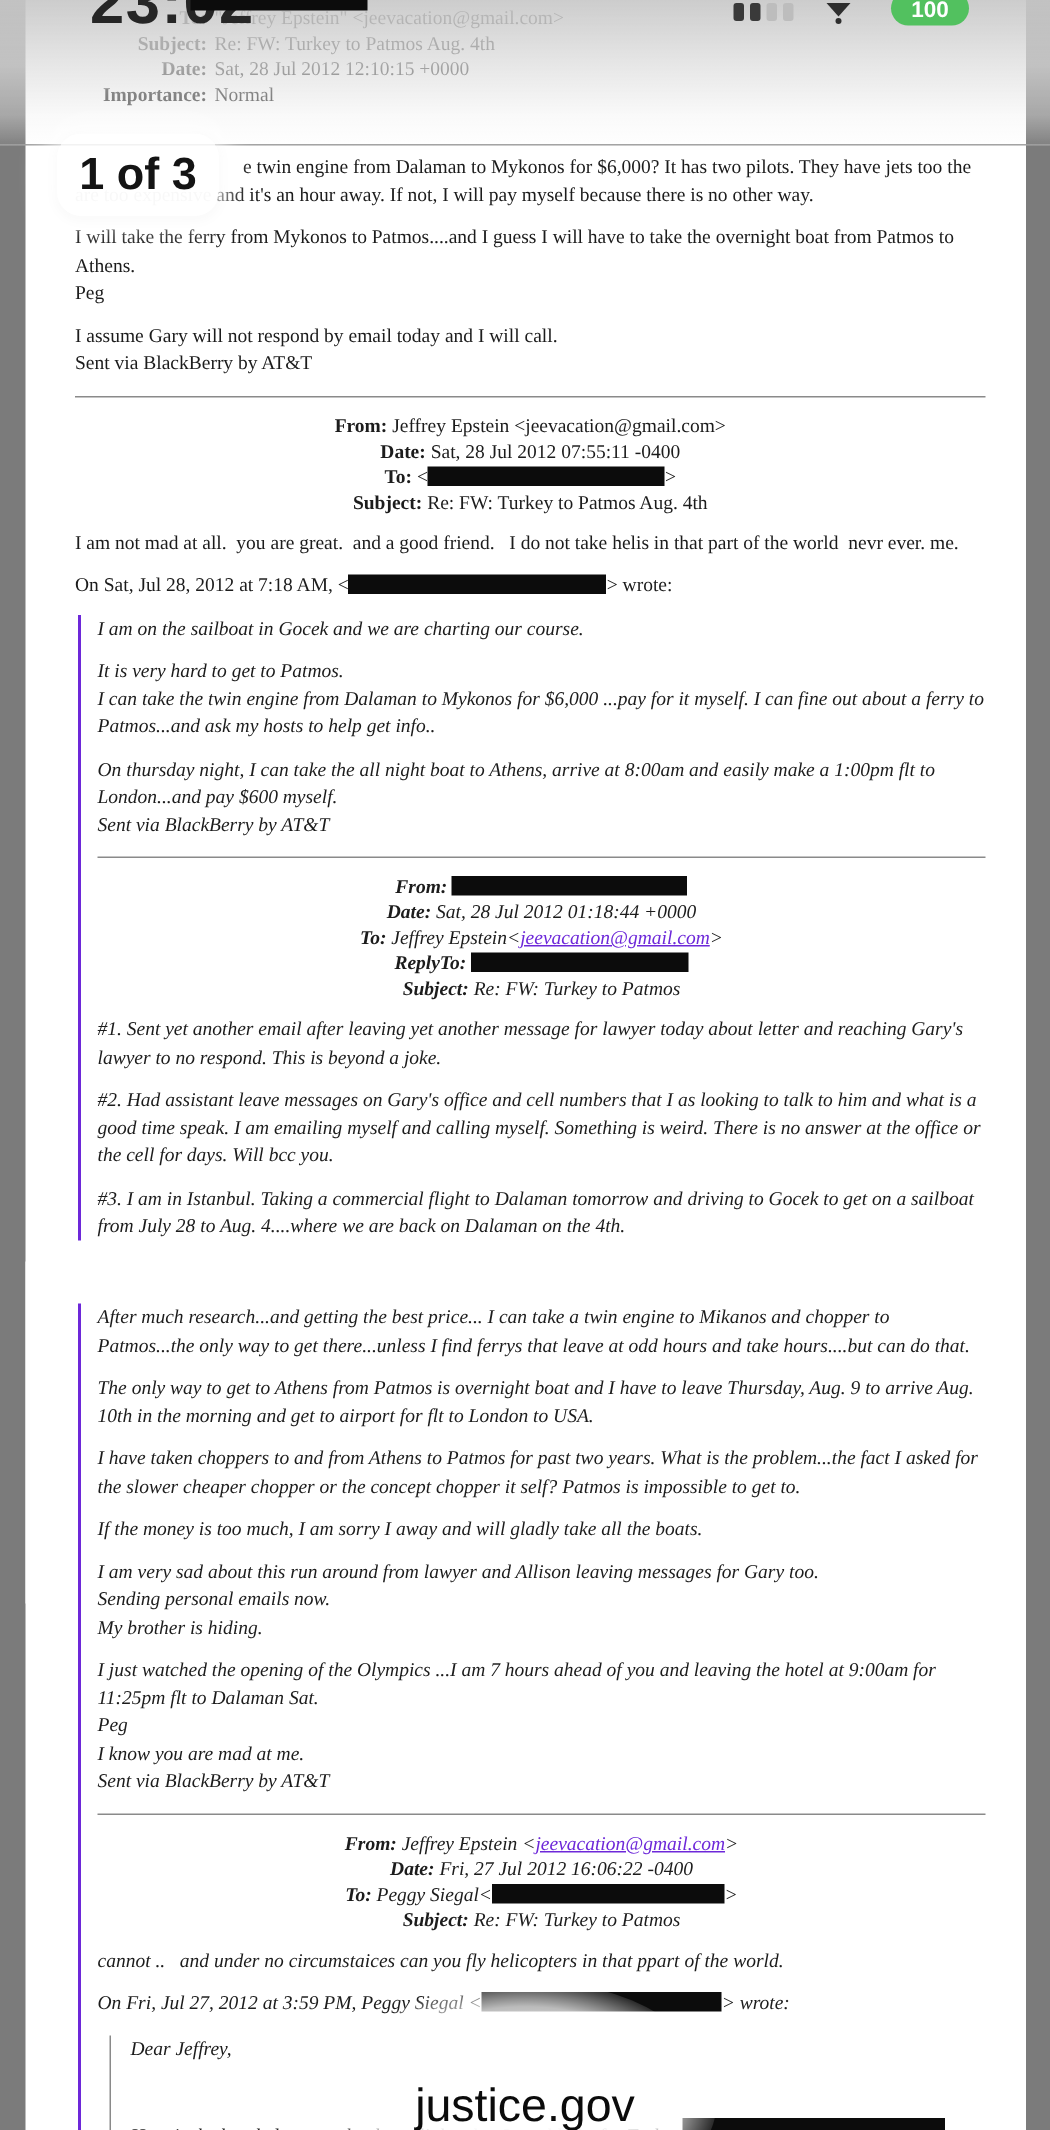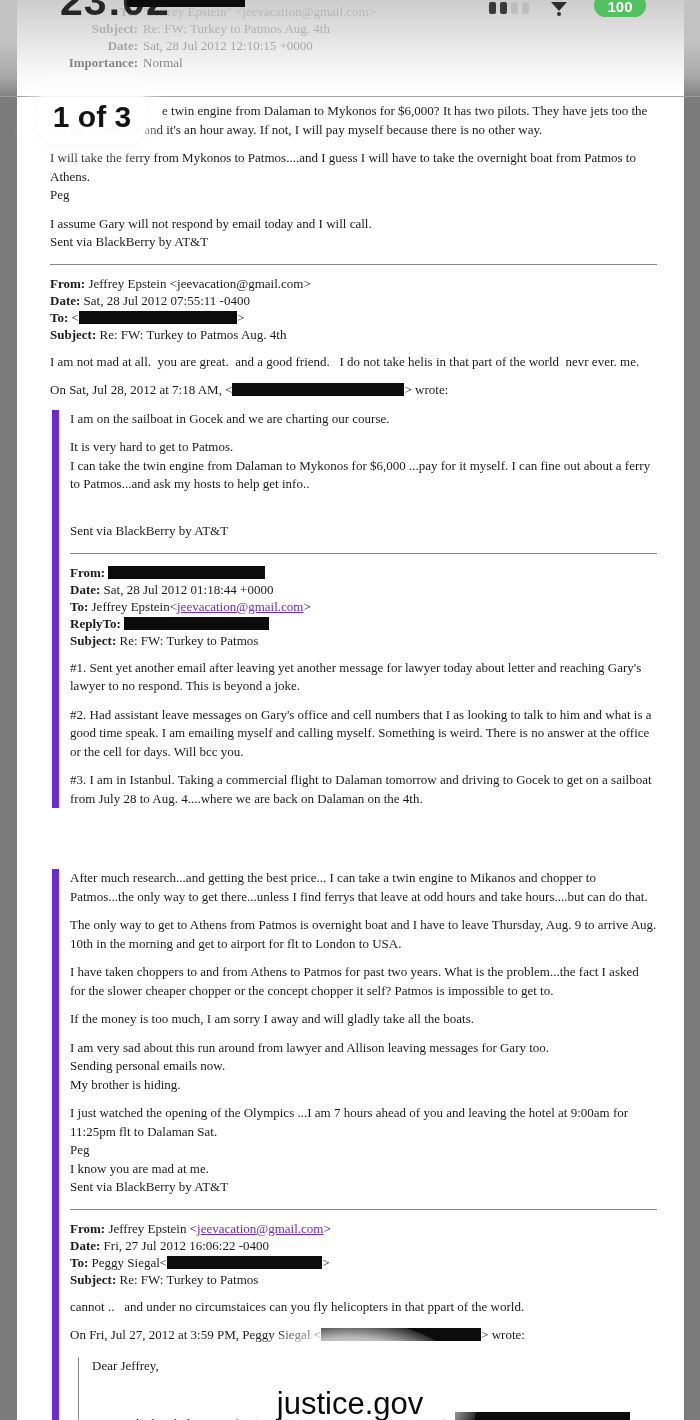--- a/index.html
+++ b/index.html
@@ -9,26 +9,26 @@
     font-family:"Liberation Serif", serif;
   }
   .page{
     position:absolute;left:17px;width:667px;background:#ffffff;
     box-sizing:border-box;overflow:hidden;
   }
   #page1{top:0;height:1069px;padding:3px 27px 0 33px;}
   #page2{top:841px;height:579px;padding:28px 27px 0 33px;}
   .doc{font-size:13px;line-height:18.5px;color:#1c1c1c;}
   .para{margin:10px 0;white-space:pre-wrap;}
-  .hdr-line{line-height:17px;white-space:pre-wrap;}
+  .hdr-line{line-height:17px;white-space:pre-wrap;text-align:center;}
   b{font-weight:bold;}
   .hrow{display:flex;line-height:17px;}
   .hlabel{width:88px;flex:none;text-align:right;font-weight:bold;margin-right:5px;}
   .hr{border:none;border-top:1px solid #8a8a8a;margin:12px 0 10px 0;height:0;}
-  .quote{border-left:7px solid #6d28d9;margin:10px 0 0 2px;padding-left:11px;}
+  .quote{border-left:2px solid #6d28d9;margin:10px 0 0 2px;padding-left:11px;font-style:italic;}
   .quote2{border-left:1px solid #8a8a8a;margin:12px 0 0 8px;padding-left:13px;}
   .redact{display:inline-block;background:#0c0c0c;height:13px;vertical-align:-2px;}
   .link{color:#6d28d9;text-decoration:underline;}
   .bates{
     position:absolute;right:8px;bottom:9px;
     font-family:"Liberation Sans", sans-serif;font-size:15px;color:#3c3c3c;font-weight:bold;
   }
   
   .scrim{
     position:absolute;top:0;left:0;width:700px;height:96px;z-index:5;
@@ -119,21 +119,21 @@
   <div class="hdr-line"><b>To:</b> <span>&lt;</span><span class="redact" style="width:158px;"></span><span>&gt;</span></div>
   <div class="hdr-line"><b>Subject:</b> <span>Re: FW: Turkey to Patmos Aug. 4th</span></div>
 
   <div class="para">I am not mad at all.  you are great.  and a good friend.   I do not take helis in that part of the world  nevr ever. me.</div>
 
   <div class="para"><span>On Sat, Jul 28, 2012 at 7:18 AM, &lt;</span><span class="redact" style="width:172px;"></span><span>&gt; wrote:</span></div>
 
   <div class="quote">
     <div class="para" style="margin-top:0;">I am on the sailboat in Gocek and we are charting our course.</div>
     <div class="para"><span>It is very hard to get to Patmos.</span><br><span>I can take the twin engine from Dalaman to Mykonos for $6,000 ...pay for it myself. I can fine out about a ferry to Patmos...and ask my hosts to help get info..</span></div>
-    <div class="para"><br><span>Sent via BlackBerry by AT&amp;T</span></div>
+    <div class="para"><span>On thursday night, I can take the all night boat to Athens, arrive at 8:00am and easily make a 1:00pm flt to London...and pay $600 myself.</span><br><span>Sent via BlackBerry by AT&amp;T</span></div>
 
     <div class="hr"></div>
 
     <div class="hdr-line"><b>From:</b> <span class="redact" style="width:157px;"></span></div>
     <div class="hdr-line"><b>Date:</b> <span>Sat, 28 Jul 2012 01:18:44 +0000</span></div>
     <div class="hdr-line"><b>To:</b> <span>Jeffrey Epstein&lt;</span><span class="link">jeevacation@gmail.com</span><span>&gt;</span></div>
     <div class="hdr-line"><b>ReplyTo:</b> <span class="redact" style="width:145px;"></span></div>
     <div class="hdr-line"><b>Subject:</b> <span>Re: FW: Turkey to Patmos</span></div>
 
     <div class="para">#1. Sent yet another email after leaving yet another message for lawyer today about letter and reaching Gary's lawyer to no respond. This is beyond a joke.</div>

